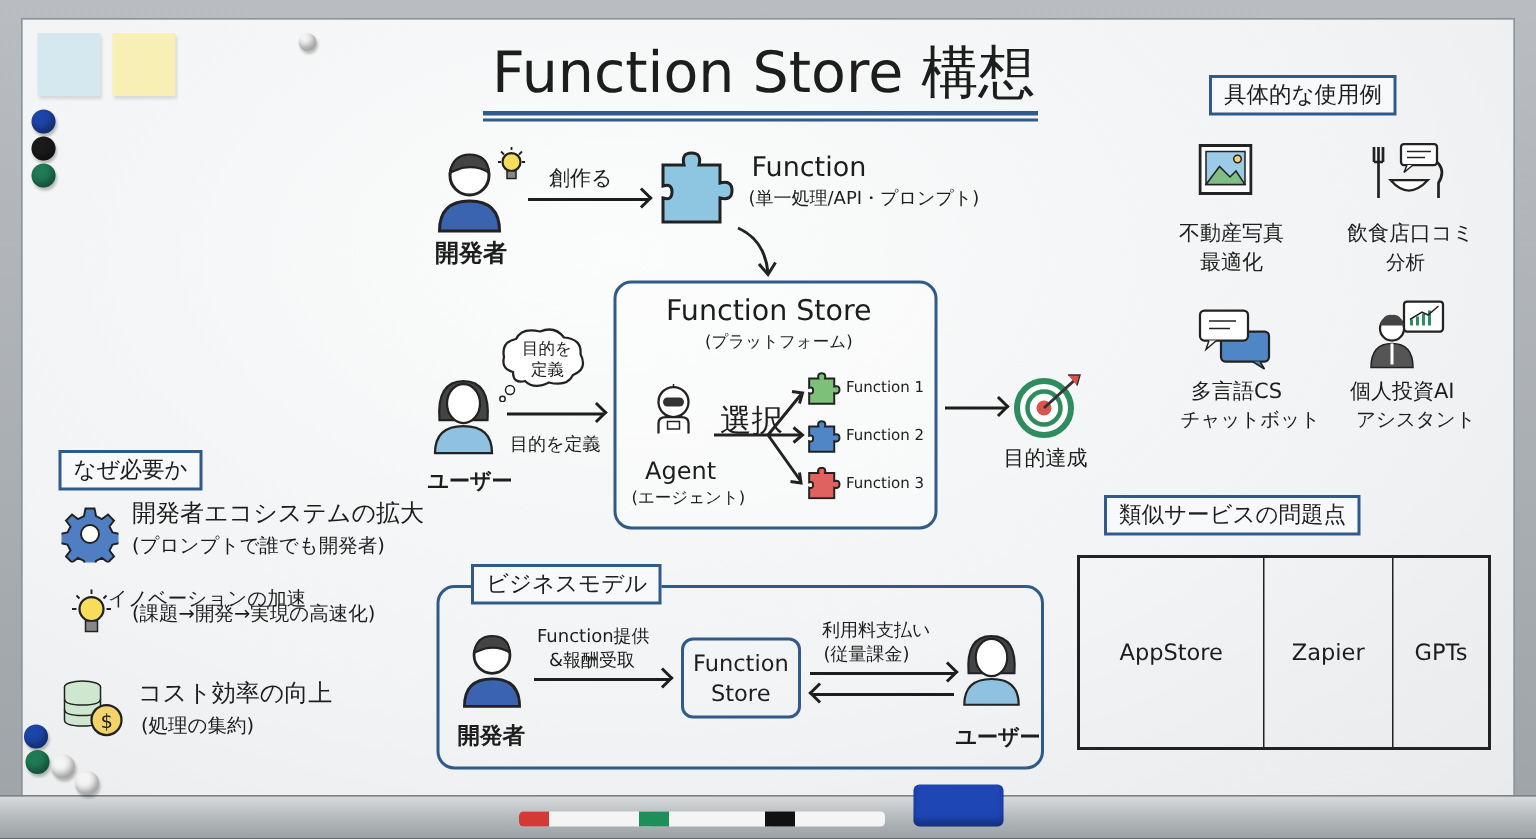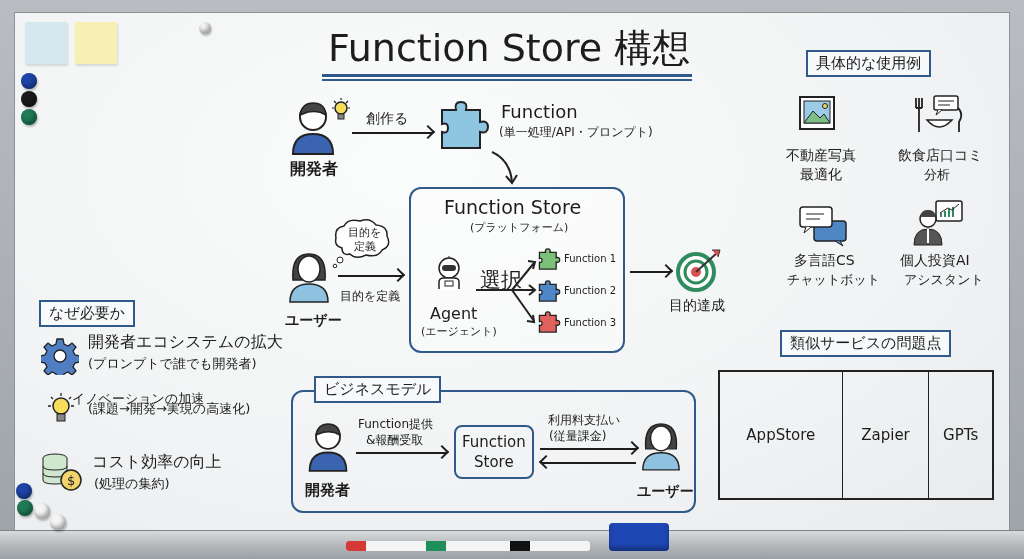--- a/index.html
+++ b/index.html
@@ -259,21 +259,21 @@
       <path d="M28 14 L36 9 L40 11 L47 5" stroke="#222" fill="none"></path>
       <circle cx="16" cy="20" r="8" fill="#fff" stroke="#222" stroke-width="1.5"></circle>
       <path d="M8 18 Q10 10 16 11 Q22 10 24 18" fill="#444"></path>
       <path d="M2 46 Q2 30 16 30 Q30 30 30 46 Z" fill="#555" stroke="#222"></path>
       <path d="M16 30v14" stroke="#fff" stroke-width="2"></path>
     </svg>
 </div>
 <div class="t" style="left:900px;top:252px;font-size:14px;">個人投資AI</div>
 <div class="t" style="left:904px;top:271px;font-size:13px;">アシスタント</div>
 
-<div class="label-box" style="left:780px;top:330px;font-size:15px;font-weight:normal;">類似サービスの問題点</div>
+<div class="label-box" style="left:736px;top:330px;font-size:15px;font-weight:normal;">類似サービスの問題点</div>
 <table class="comp-table">
   <tbody>
       <tr>
     <th>AppStore</th>
     <th>Zapier</th>
     <th>GPTs</th>
   </tr>
 </tbody>
   </table>
 

